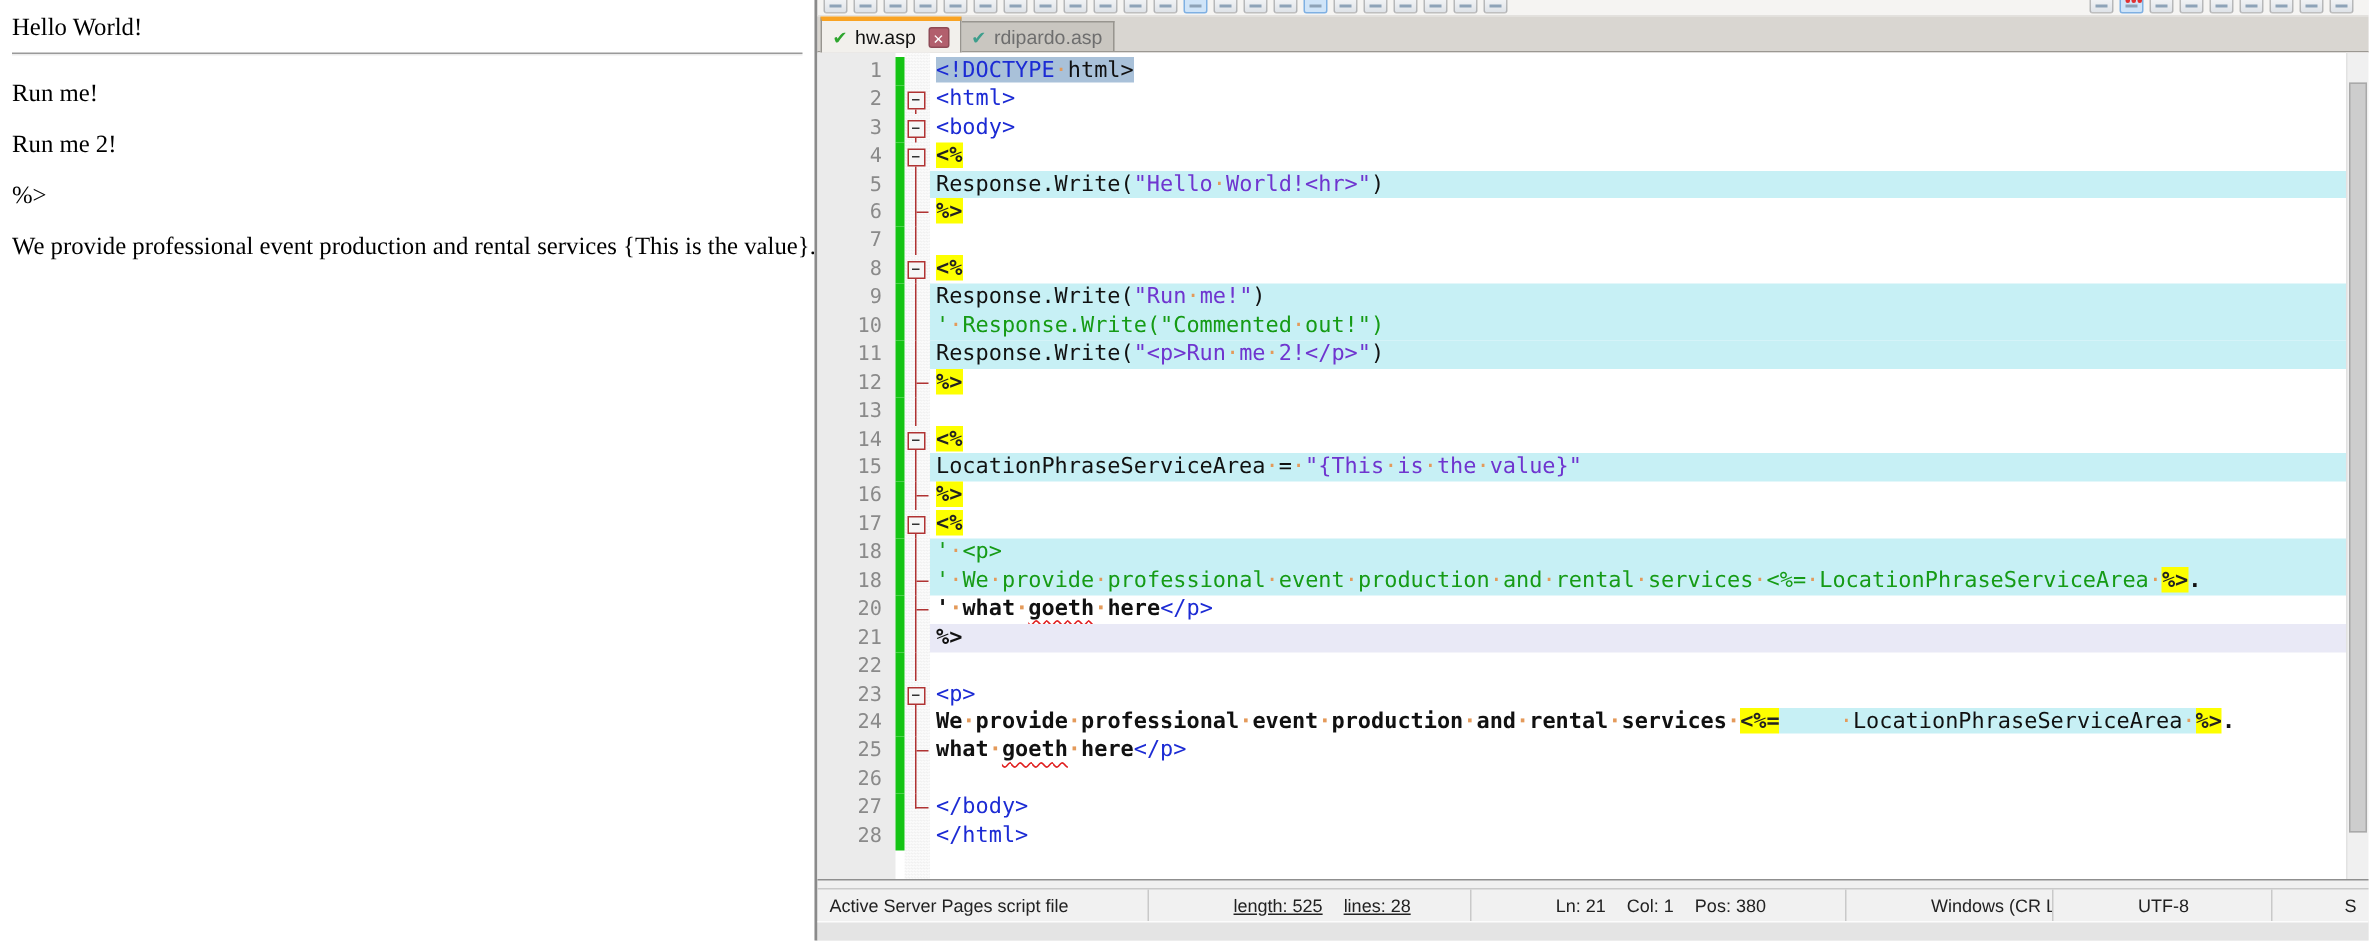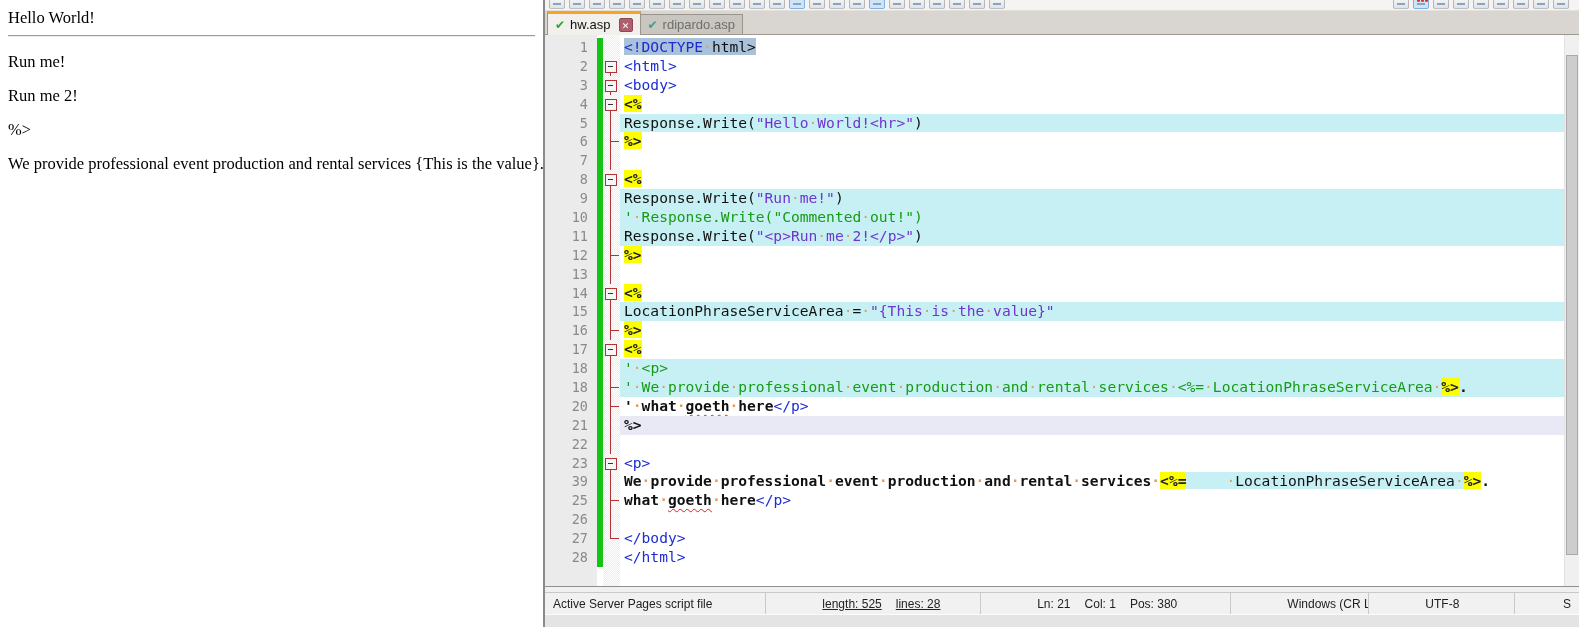--- a/index.html
+++ b/index.html
@@ -309,21 +309,21 @@
           <span class="fold f-line"></span>
           <span class="txt"><span class="code"></span></span>
         </div>
         <div class="ln-row">
           <span class="ln-num">23</span>
           <span class="chg"></span>
           <span class="fold f-start"></span>
           <span class="txt"><span class="code"><span class="tok-tag">&lt;p&gt;</span></span></span>
         </div>
         <div class="ln-row">
-          <span class="ln-num">39</span>
+          <span class="ln-num">24</span>
           <span class="chg"></span>
           <span class="fold f-line"></span>
           <span class="txt"><span class="code"><span class="tok-defb">We<span class="dot">·</span>provide<span class="dot">·</span>professional<span class="dot">·</span>event<span class="dot">·</span>production<span class="dot">·</span>and<span class="dot">·</span>rental<span class="dot">·</span>services<span class="dot">·</span></span><span class="tok-asp">&lt;%=</span><span class="tok-icy"><span class="dot">·</span>LocationPhraseServiceArea<span class="dot">·</span></span><span class="tok-asp">%&gt;</span><span class="tok-defb">.</span></span></span>
         </div>
         <div class="ln-row">
           <span class="ln-num">25</span>
           <span class="chg"></span>
           <span class="fold f-tick"></span>
           <span class="txt"><span class="code"><span class="tok-defb">what<span class="dot">·</span></span><span class="tok-defb sq">goeth</span><span class="tok-defb"><span class="dot">·</span>here</span><span class="tok-tag">&lt;/p&gt;</span></span></span>
         </div>

